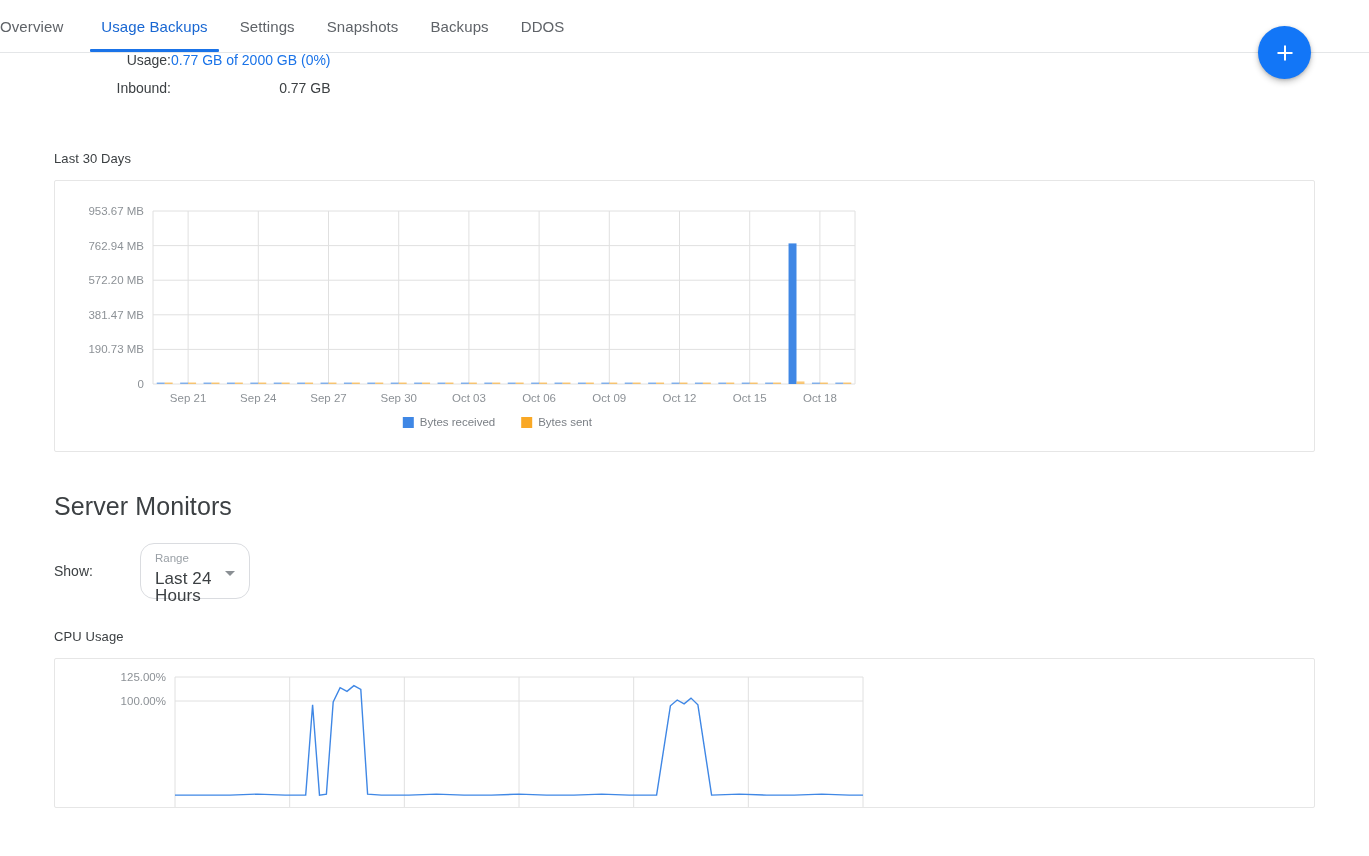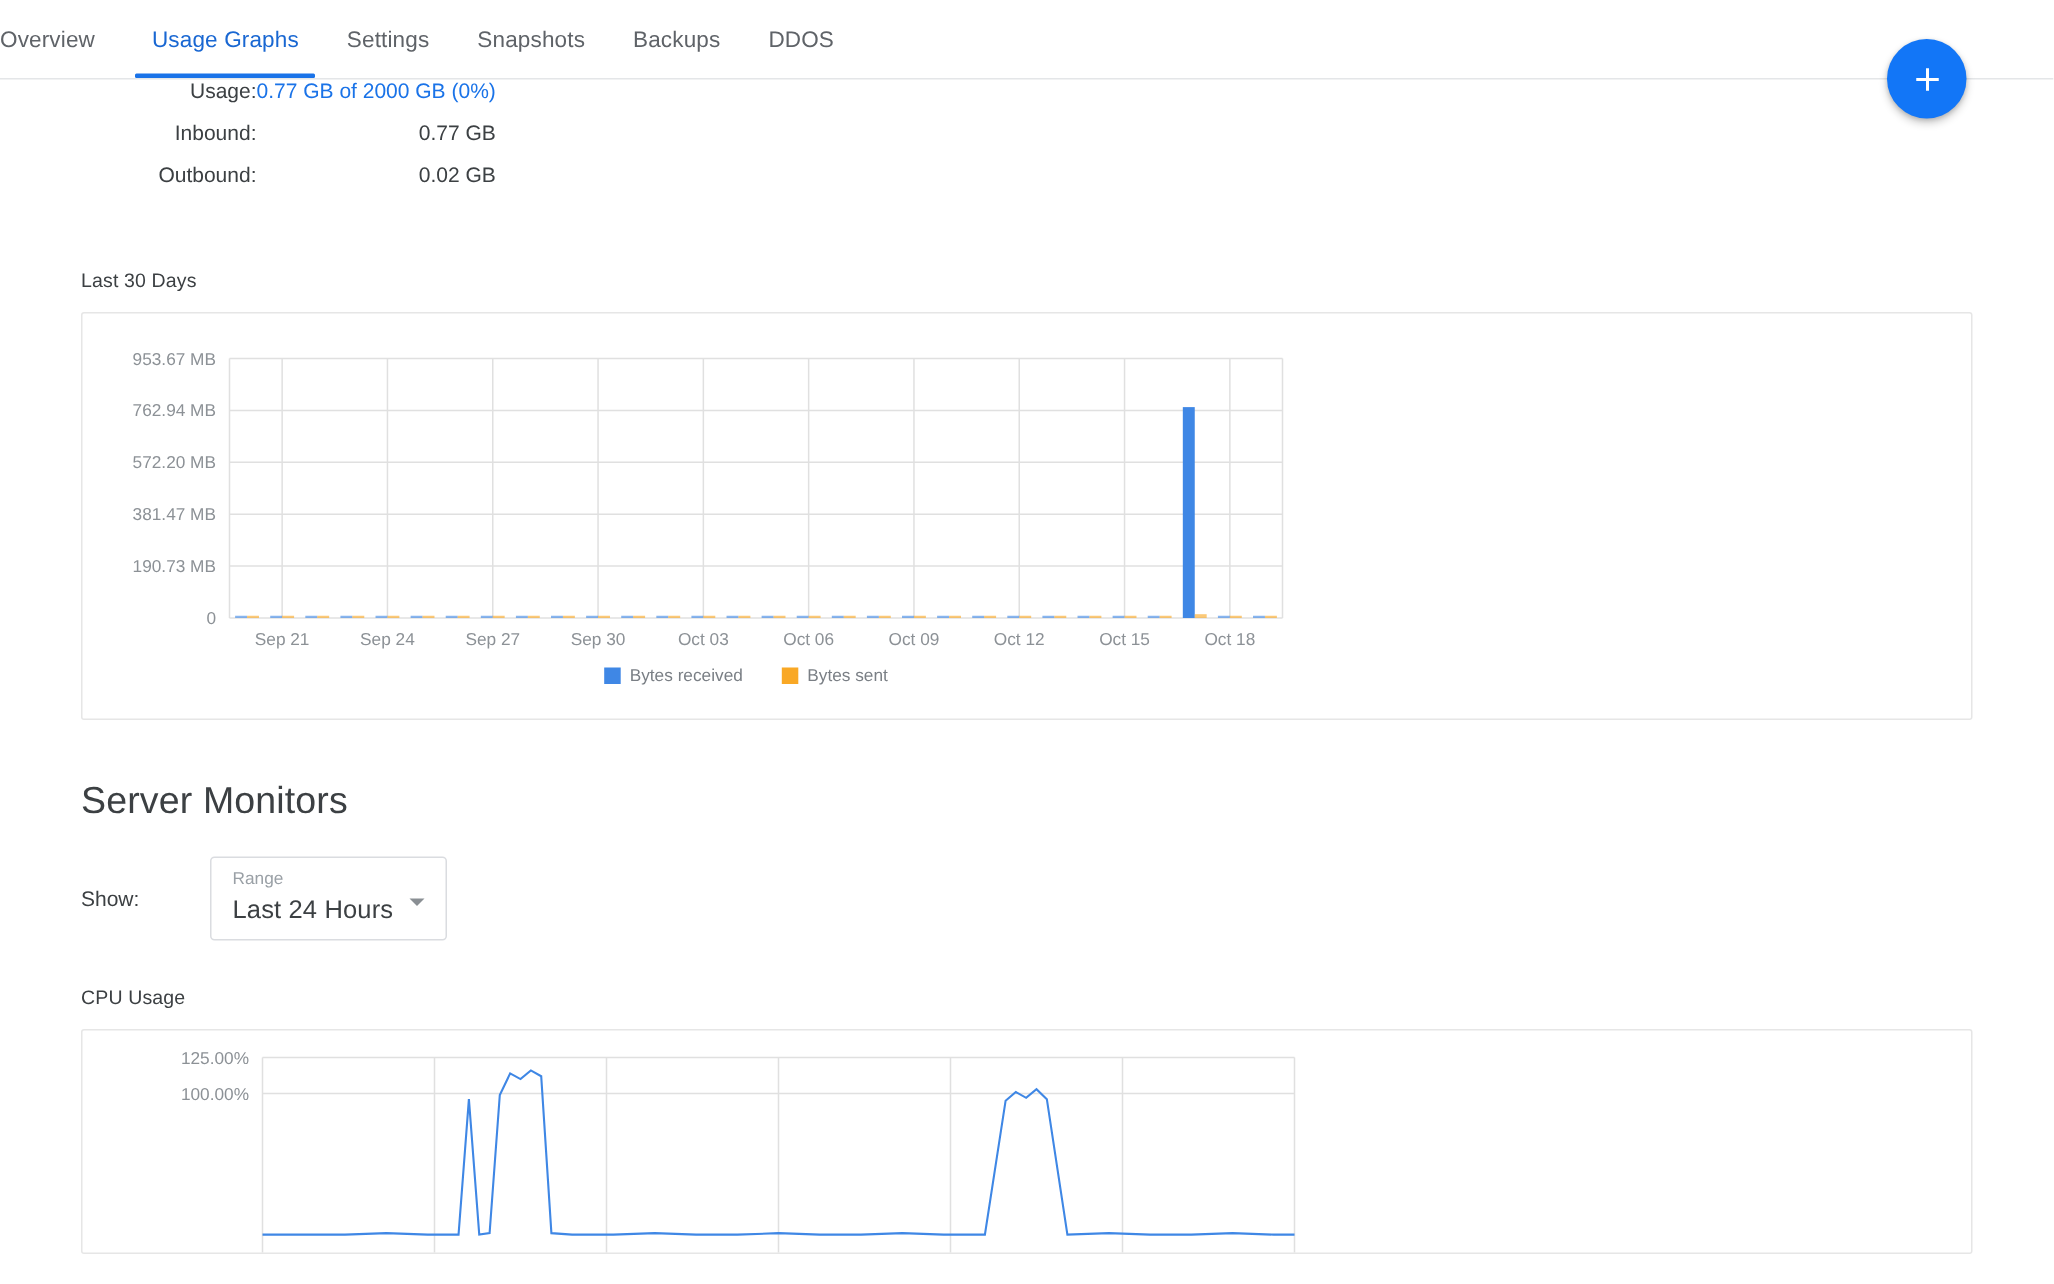--- a/index.html
+++ b/index.html
@@ -105,24 +105,24 @@
   }
   .chart-card.cpu { height: 150px; }
 
   .chart-svg { display: block; }
 
   
   .show-row { display: flex; align-items: center; margin-bottom: 8px; }
   .show-label { font-size: 14px; color: #3c4043; width: 86px; }
   .select-box {
     position: relative;
-    width: 158px;
+    width: 110px;
     height: 56px;
     border: 1px solid #dadce0;
-    border-radius: 3px;
+    border-radius: 14px;
     background: #fff;
     cursor: pointer;
     padding: 9px 12px 0 14px;
   }
   .select-floating {
     font-size: 11.5px;
     color: #9aa0a6;
     line-height: 1;
     margin-bottom: 5px;
   }
@@ -146,21 +146,21 @@
   .axis-text { font-size: 11.5px; fill: #8c9196; }
 </style>
 </head>
 <body>
 
 <div class="tabbar">
   <div class="tab">
       <span>Overview</span>
     </div>
   <div class="tab active">
-      <span>Usage Graphs</span>
+      <span>Usage Backups</span>
     </div>
   <div class="tab">
       <span>Settings</span>
     </div>
   <div class="tab">
       <span>Snapshots</span>
     </div>
   <div class="tab">
       <span>Backups</span>
     </div>
@@ -181,24 +181,20 @@
 
   <table class="stats">
     <tbody>
         <tr>
       <td class="label">Usage:</td>
       <td class="link"><a href="#">0.77 GB of 2000 GB (0%)</a></td>
     </tr>
     <tr>
       <td class="label">Inbound:</td>
       <td>0.77 GB</td>
-    </tr>
-    <tr>
-      <td class="label">Outbound:</td>
-      <td>0.02 GB</td>
     </tr>
   </tbody>
     </table>
 
   <h3 class="sub" style="margin-top:42px;">Last 30 Days</h3>
 
   <div class="chart-card">
     <svg class="chart-svg" id="bw-chart" width="1229" height="270">
         <line x1="98" y1="203" x2="800" y2="203" stroke="#e0e0e0" stroke-width="1"></line>
         <text x="89" y="207" text-anchor="end" class="axis-text">0</text>

